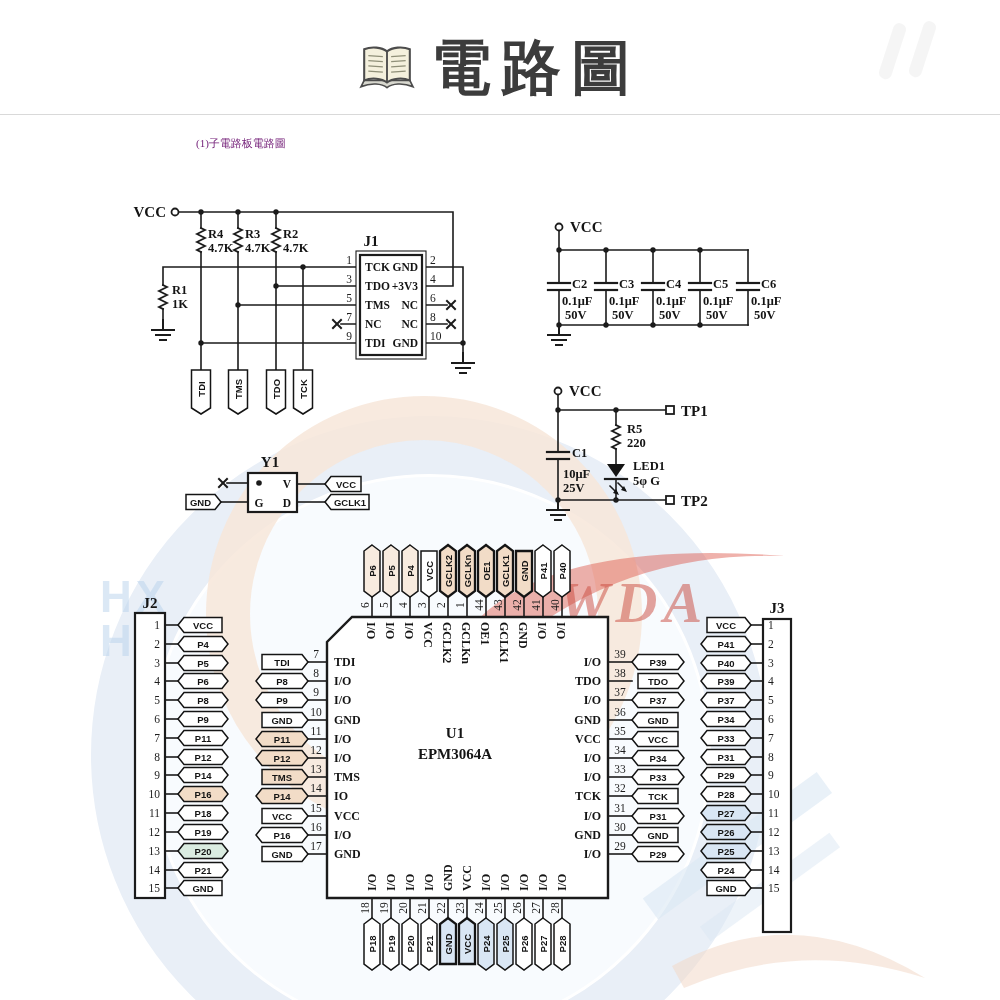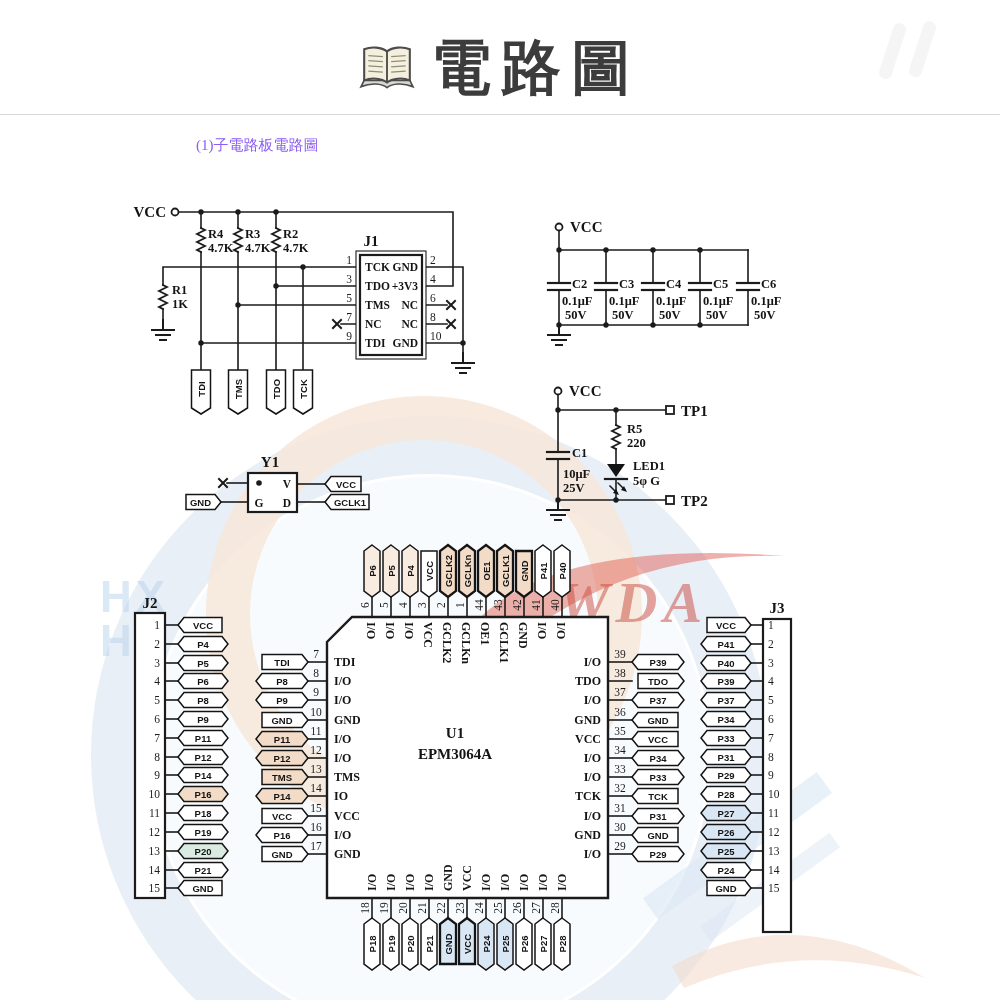--- a/index.html
+++ b/index.html
@@ -3,21 +3,21 @@
 <meta charset="utf-8">
 <style>
   html,body{margin:0;padding:0;background:#ffffff;}
   .page{position:relative;width:1000px;height:1000px;background:#ffffff;overflow:hidden;
         font-family:"Liberation Serif","DejaVu Serif",serif;}
   .header{position:absolute;top:28px;left:0;width:100%;display:flex;justify-content:center;
           align-items:center;gap:16px;}
   .title{font-family:"Liberation Sans","DejaVu Sans",sans-serif;font-size:60px;font-weight:600;
          color:#3c3c3c;letter-spacing:10px;}
   .divider{position:absolute;top:114px;left:0;width:1000px;height:1px;background:#d9d9d9;}
-  .subtitle{position:absolute;left:196px;top:136px;font-size:15px;color:#8b5cf6;}
+  .subtitle{position:absolute;left:196px;top:136px;font-size:11px;color:#701a75;}
   svg#schematic{position:absolute;left:0;top:0;}
   text{font-family:"Liberation Serif","DejaVu Serif",serif;fill:#141414;}
   .big{font-size:15px;font-weight:bold;}
   .val{font-size:12.5px;font-weight:bold;}
   .pin{font-size:11.5px;fill:#1d1d1d;}
   .inner{font-size:12px;font-weight:bold;}
   .innj{font-size:11.5px;font-weight:bold;}
   .fl,.flv{font-family:"Liberation Sans","DejaVu Sans",sans-serif;font-size:9.5px;font-weight:bold;}
   .w{stroke:#1b1b1b;fill:none;stroke-linecap:square;}
   .dot{fill:#1b1b1b;stroke:none;}

